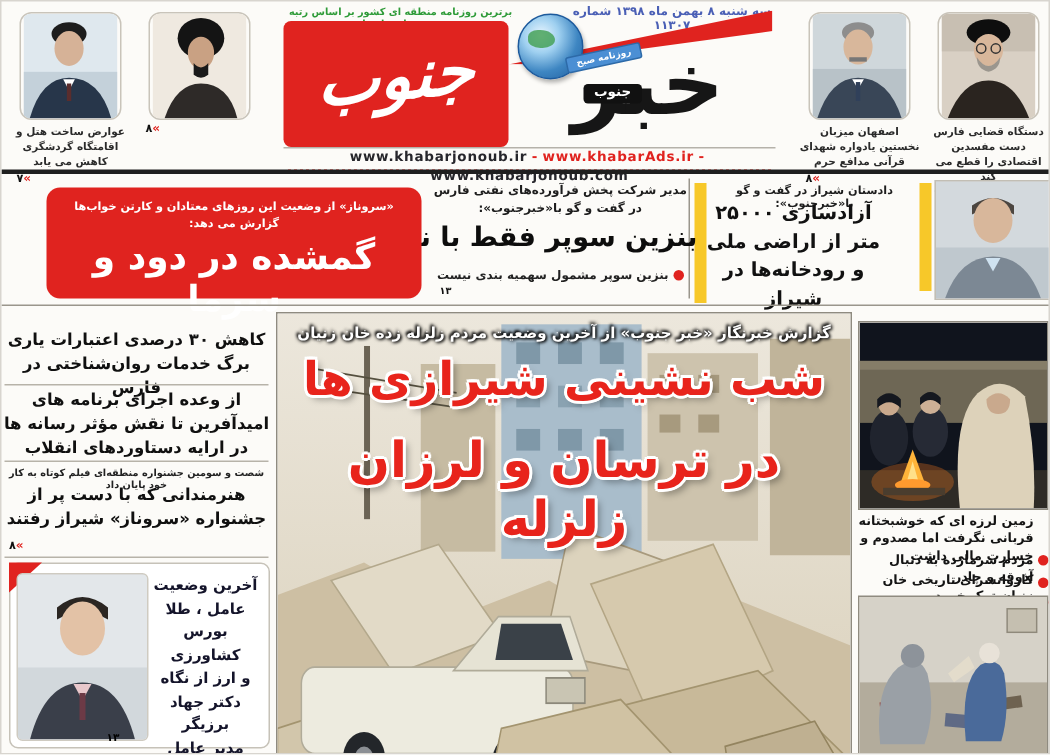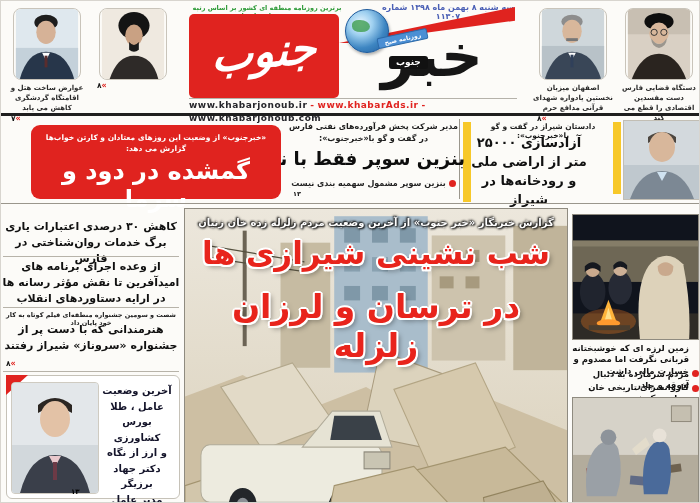--- a/index.html
+++ b/index.html
@@ -24,21 +24,21 @@
   .globe{left:344px; top:8px; width:42px; height:42px; border-radius:50%;
     background:radial-gradient(circle at 35% 32%, #eaf6ff 0%, #9fd0f0 30%, #3e86c2 62%, #1d5a9c 100%);
     border:1px solid #1d5a9c; box-shadow:1px 2px 3px rgba(0,0,0,.3);}
   .globe::after{content:""; position:absolute; left:6px; top:10px; width:18px; height:12px;
     background:#3f9e4f; border-radius:40% 60% 50% 50%; opacity:.8;}
   .ribbon{left:376px; top:32px; background:#4b8fd4; color:#fff; font-size:6px; font-weight:bold;
     padding:1px 6px; border-radius:2px; transform:rotate(-12deg); border:1px solid #2d6aa8;}
   .jonoub-small{left:388px; top:55px; background:#111; color:#fff; font-size:9px; font-weight:bold;
     padding:1px 7px 2px; border-radius:3px;}
   .urlbar{left:188px; top:97px; width:328px; height:14px; border-top:1px solid #b5b2aa;
-    border-bottom:2px dotted #e0231f; text-align:left; font-size:9px; font-weight:bold;
+    border-bottom:2px dotted #e0231f; text-align:center; font-size:9px; font-weight:bold;
     letter-spacing:.5px; line-height:13px; direction:ltr;}
   .urlbar .u{color:#26262b;} .urlbar .u.red{color:#e0231f;} .urlbar .sep{color:#e0231f; padding:0 3px;}
   .rule-black{left:0; top:112px; width:700px; height:3px; background:#1f1f1f;}
   
   .teaser{top:7px; width:80px; text-align:center;}
   .tphoto{width:66px; height:70px; margin:0 auto; border-radius:8px; overflow:hidden; border:1px solid #c9c4ba;}
   .tphoto svg{display:block; width:100%; height:100%;}
   .tcap{font-size:7px; font-weight:bold; line-height:1.45; margin-top:3px; color:#2a2a2a;}
   .tpage{direction:ltr; text-align:left; font-size:7.5px; font-weight:bold; color:#111; padding-left:4px; margin-top:1px;}
   .tpage .arr{color:#e0231f; font-size:8px;}
@@ -196,21 +196,21 @@
 
   <div class="abs pet-kicker">مدیر شرکت پخش فرآورده‌های نفتی فارس در گفت و گو با«خبرجنوب»:</div>
   <div class="abs pet-head">بنزین سوپر فقط با نرخ آزاد!</div>
   <div class="abs pet-bullet">
     <span class="dot"></span>
     <span>بنزین سوپر مشمول سهمیه بندی نیست</span>
   </div>
   <div class="abs pet-page"><span>۱۳</span></div>
 
   <div class="abs lost-box">
-    <div class="lost-kicker">«خبرجنوب» از وضعیت این روزهای معتادان و کارتن خواب‌ها گزارش می دهد:</div>
+    <div class="lost-kicker">«سروناز» از وضعیت این روزهای معتادان و کارتن خواب‌ها گزارش می دهد:</div>
     <div class="lost-head">گمشده در دود و سرما</div>
   </div>
 
   <div class="abs band-rule"></div>
 
   <div class="abs lc-head" style="top:218px">کاهش ۳۰ درصدی اعتبارات یاری برگ خدمات روان‌شناختی در فارس</div>
   <div class="abs lc-div" style="top:255px"></div>
 
   <div class="abs lc-head" style="top:258px">از وعده اجرای برنامه های امیدآفرین تا نقش مؤثر رسانه ها در ارایه دستاوردهای انقلاب</div>
   <div class="abs lc-div" style="top:306px"></div>

